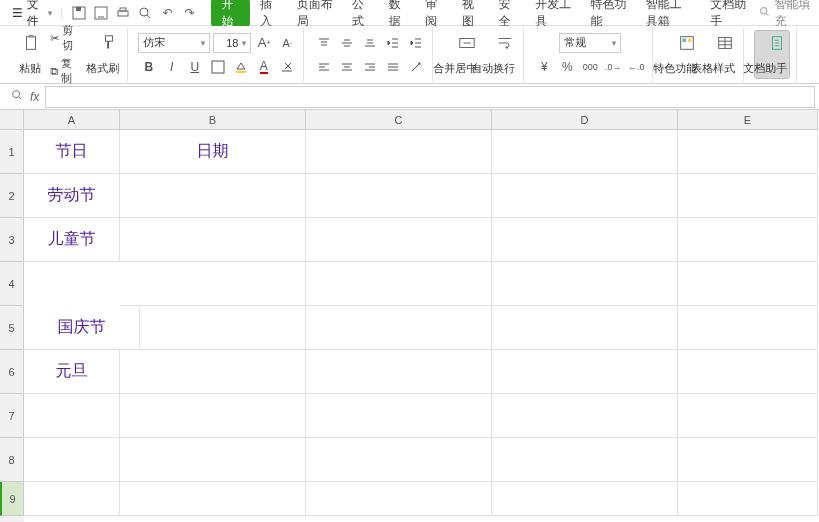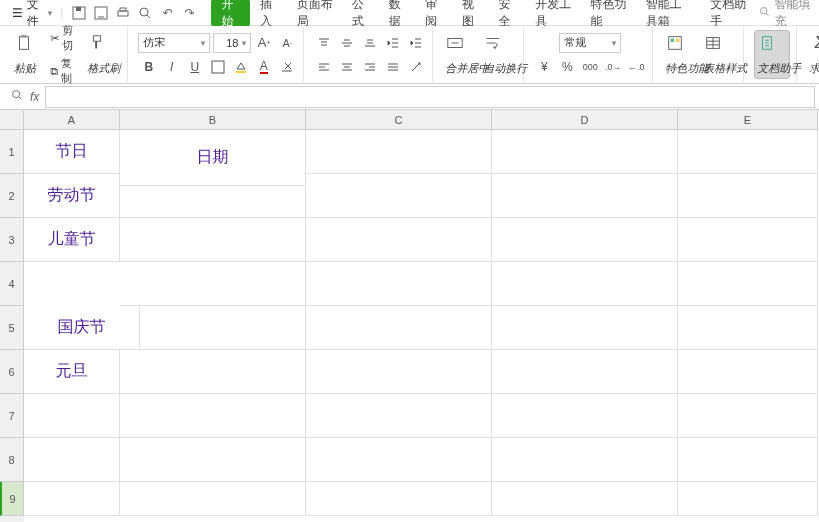--- a/index.html
+++ b/index.html
@@ -9,21 +9,21 @@
 .file-menu .bars { font-size:12px; }
 .qat { display:flex; gap:6px; align-items:center; margin-left:6px; }
 .qat-ico { width:16px; height:16px; display:flex; align-items:center; justify-content:center; color:#666; cursor:pointer; }
 .tabs { display:flex; gap:2px; margin-left:12px; align-items:center; }
 .tab { padding:3px 8px; color:#444; cursor:pointer; border-radius:3px; }
 .tab.active { background:#2ea121; color:#fff; border-radius:10px; padding:3px 10px; }
 .search-area { margin-left:auto; display:flex; align-items:center; gap:4px; color:#888; cursor:pointer; }
 .ribbon { height:58px; background:#fff; border-bottom:1px solid #d0d0d0; display:flex; align-items:center; padding:1px 6px; gap:4px; }
 .rb-group { display:flex; flex-direction:column; align-items:center; padding:0 6px; border-right:1px solid #e4e4e4; height:100%; justify-content:center; gap:2px; }
 .rb-group:last-child { border-right:none; }
-.rb-big { width:36px; display:flex; flex-direction:column; align-items:flex-start; gap:8px; cursor:pointer; padding:2px;font-style:italic; }
+.rb-big { width:36px; display:flex; flex-direction:column; align-items:flex-end; gap:8px; cursor:pointer; padding:2px; }
 .rb-big.active { background:#d8d8d8; border:1px solid #bbb; border-radius:3px; }
 .rb-label { font-size:11px; color:#333; white-space:nowrap; }
 .rb-ico { width:20px; height:20px; display:flex; align-items:center; justify-content:center; color:#555; }
 .rb-ico svg { width:18px; height:18px; }
 .clip-col { display:flex; flex-direction:column; gap:1px; }
 .clip-row { display:flex; align-items:center; gap:3px; padding:1px 3px; cursor:pointer; font-size:11px; color:#444; }
 .font-box,.size-box,.numfmt-box { border:1px solid #ccc; background:#fff; height:20px; display:flex; align-items:center; padding:0 4px; font-size:11px; cursor:pointer; }
 .font-box{width:72px;} .size-box{width:38px;padding-left:12px;} .numfmt-box{width:62px;}
 .dd { margin-left:auto; color:#888; font-size:9px; }
 .btn-row { display:flex; gap:3px; }
@@ -348,21 +348,21 @@
           <div class="rh" style="height: 44px;">3</div>
           <div class="rh" style="height: 44px;">4</div>
           <div class="rh" style="height: 44px;">5</div>
           <div class="rh" style="height: 44px;">6</div>
           <div class="rh" style="height: 44px;">7</div>
           <div class="rh" style="height: 44px;">8</div>
           <div class="rh sel" style="height: 34px;">9</div>
         </div>
       <div class="cells" style="flex:1;">
           <div class="cell" style="left: 0px; top: 0px; width: 96px; height: 44px;">节日</div>
-          <div class="cell" style="left: 96px; top: 0px; width: 186px; height: 56px;">日期</div>
+          <div class="cell" style="left: 96px; top: 0px; width: 186px; height: 44px;">日期</div>
           <div class="cell" style="left: 282px; top: 0px; width: 186px; height: 44px;"></div>
           <div class="cell" style="left: 468px; top: 0px; width: 186px; height: 44px;"></div>
           <div class="cell" style="left: 654px; top: 0px; width: 140px; height: 44px;"></div>
           <div class="cell" style="left: 0px; top: 44px; width: 96px; height: 44px;">劳动节</div>
           <div class="cell" style="left: 96px; top: 44px; width: 186px; height: 44px;"></div>
           <div class="cell" style="left: 282px; top: 44px; width: 186px; height: 44px;"></div>
           <div class="cell" style="left: 468px; top: 44px; width: 186px; height: 44px;"></div>
           <div class="cell" style="left: 654px; top: 44px; width: 140px; height: 44px;"></div>
           <div class="cell" style="left: 0px; top: 88px; width: 96px; height: 44px;">儿童节</div>
           <div class="cell" style="left: 96px; top: 88px; width: 186px; height: 44px;"></div>

